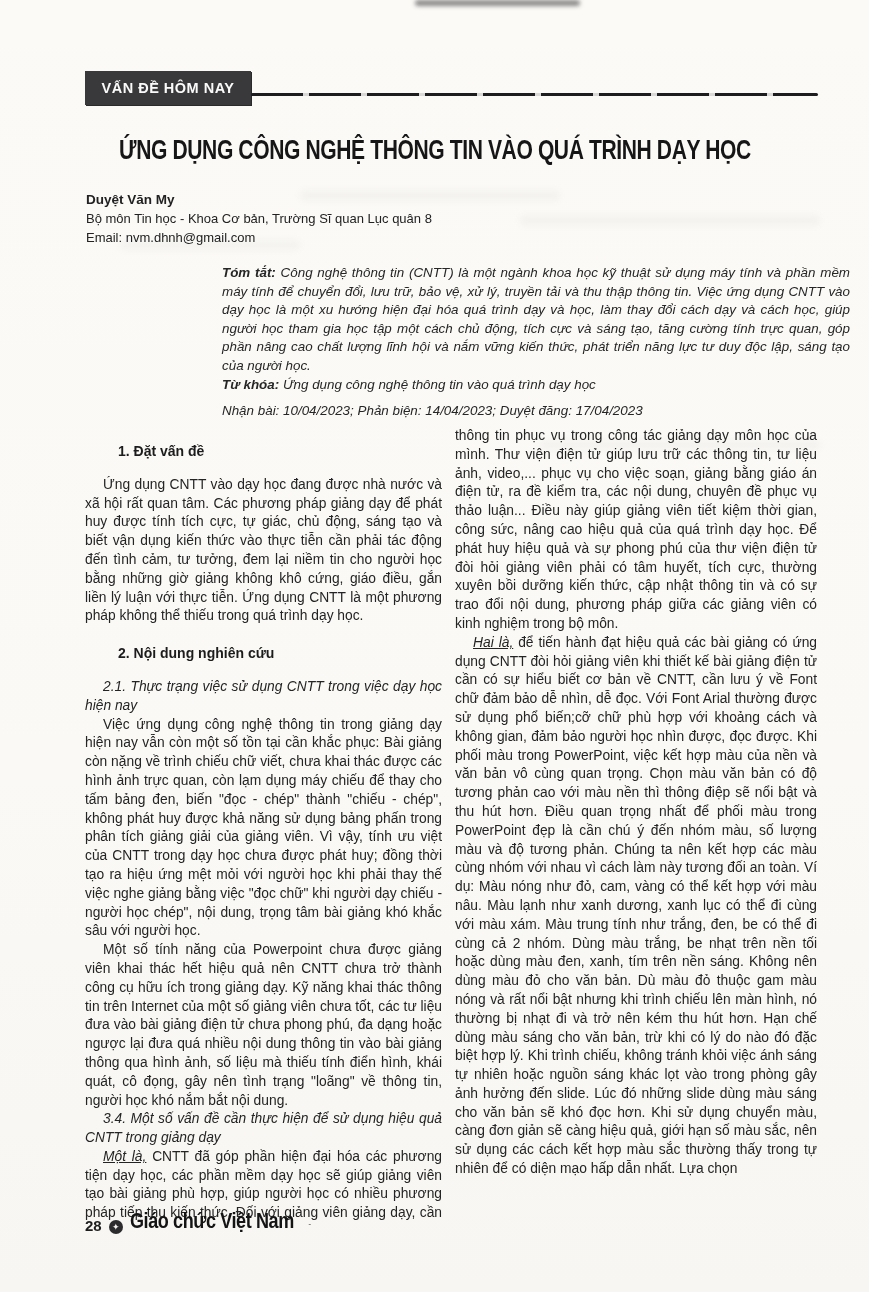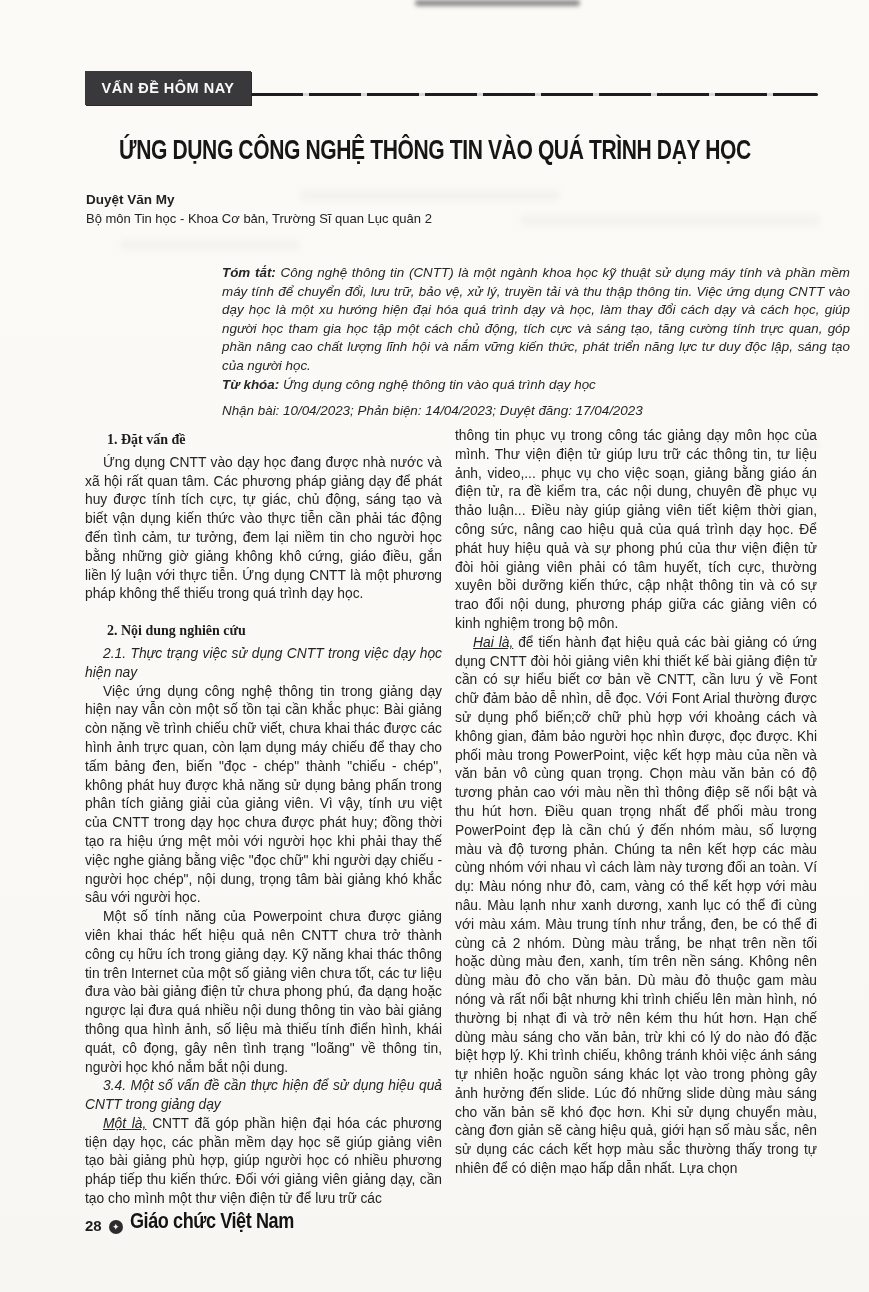--- a/index.html
+++ b/index.html
@@ -63,21 +63,21 @@
   
   .col{
     position:absolute;top:427px;height:798px;overflow:hidden;
     font-size:13.8px;line-height:18.8px;text-align:justify;color:#242424;
   }
   .col-left{left:85px;width:357px;}
   .col-right{left:455px;width:362px;}
   .col p{margin:0;text-indent:18px;}
   .col p.no-indent{text-indent:0;}
   .col h3{
-    margin:4px;font-size:14px;font-weight:bold;text-indent:18px;color:#1c1c1c;font-family:Liberation Serif, serif;
+    margin:15px;font-size:14px;font-weight:bold;text-indent:18px;color:#1c1c1c;
   }
   .col h3.gap-above{margin-top:18px;}
   .col .sub{font-style:italic;font-weight:normal;text-indent:18px;margin:0;}
   .ital{font-style:italic;text-decoration:underline;}
   
   .footer{
     position:absolute;left:85px;top:1208px;display:flex;align-items:flex-end;gap:7px;
   }
   .footer .pagenum{font-weight:bold;font-size:15px;color:#1d1d1d;}
   .logo-dot{
@@ -107,21 +107,22 @@
     <span>VẤN ĐỀ HÔM NAY</span>
   </div>
   <div class="rule"></div>
 
   <div class="title-wrap">
     <span class="title">ỨNG DỤNG CÔNG NGHỆ THÔNG TIN VÀO QUÁ TRÌNH DẠY HỌC</span>
   </div>
 
   <div class="author">
     <div class="name">Duyệt Văn My</div>
-    <div>Bộ môn Tin học - Khoa Cơ bản, Trường Sĩ quan Lục quân 2</div>
+    <div>Bộ môn Tin học - Khoa Cơ bản, Trường Sĩ quan Lục quân 8</div>
+    <div>Email: nvm.dhnh@gmail.com</div>
   </div>
 
   <div class="abstract">
     <div><span class="lead">Tóm tắt:</span><span> Công nghệ thông tin (CNTT) là một ngành khoa học kỹ thuật sử dụng máy tính và phần mềm máy tính để chuyển đổi, lưu trữ, bảo vệ, xử lý, truyền tải và thu thập thông tin. Việc ứng dụng CNTT vào dạy học là một xu hướng hiện đại hóa quá trình dạy và học, làm thay đổi cách dạy và cách học, giúp người học tham gia học tập một cách chủ động, tích cực và sáng tạo, tăng cường tính trực quan, góp phần nâng cao chất lượng lĩnh hội và nắm vững kiến thức, phát triển năng lực tư duy độc lập, sáng tạo của người học.</span></div>
     <div><span class="lead">Từ khóa:</span><span> Ứng dụng công nghệ thông tin vào quá trình dạy học</span></div>
     <div class="dates">Nhận bài: 10/04/2023; Phản biện: 14/04/2023; Duyệt đăng: 17/04/2023</div>
   </div>
 
   <div class="col col-left">
     <h3>1. Đặt vấn đề</h3>

